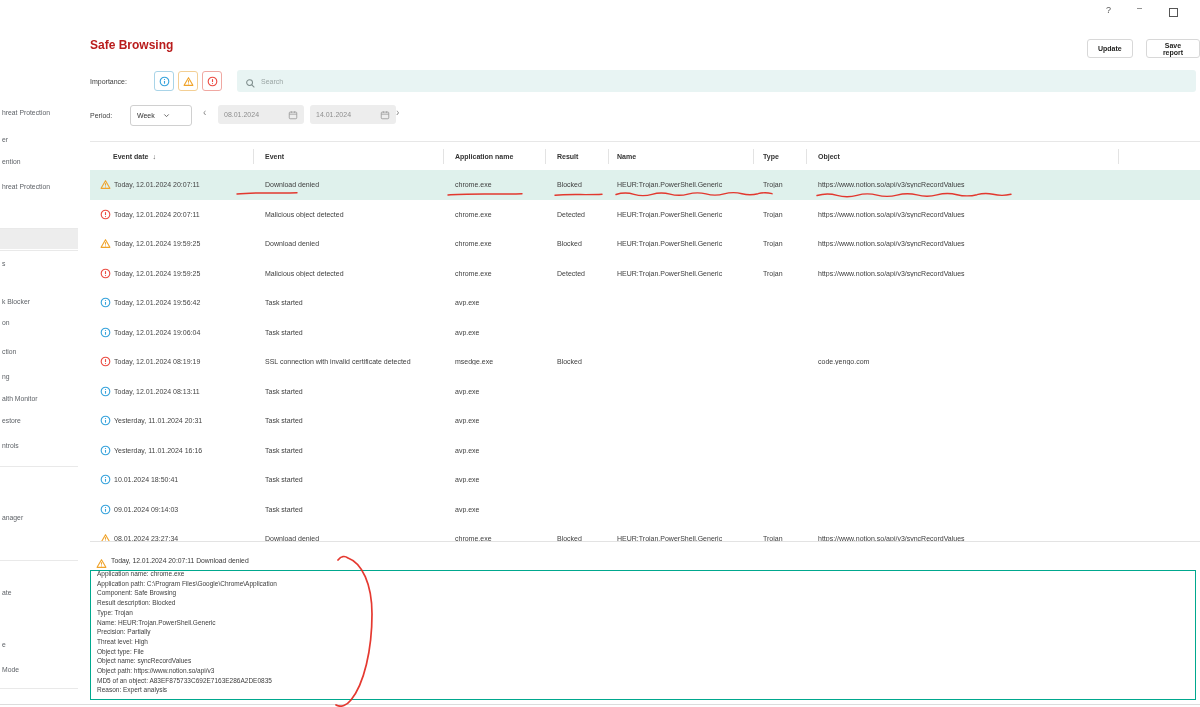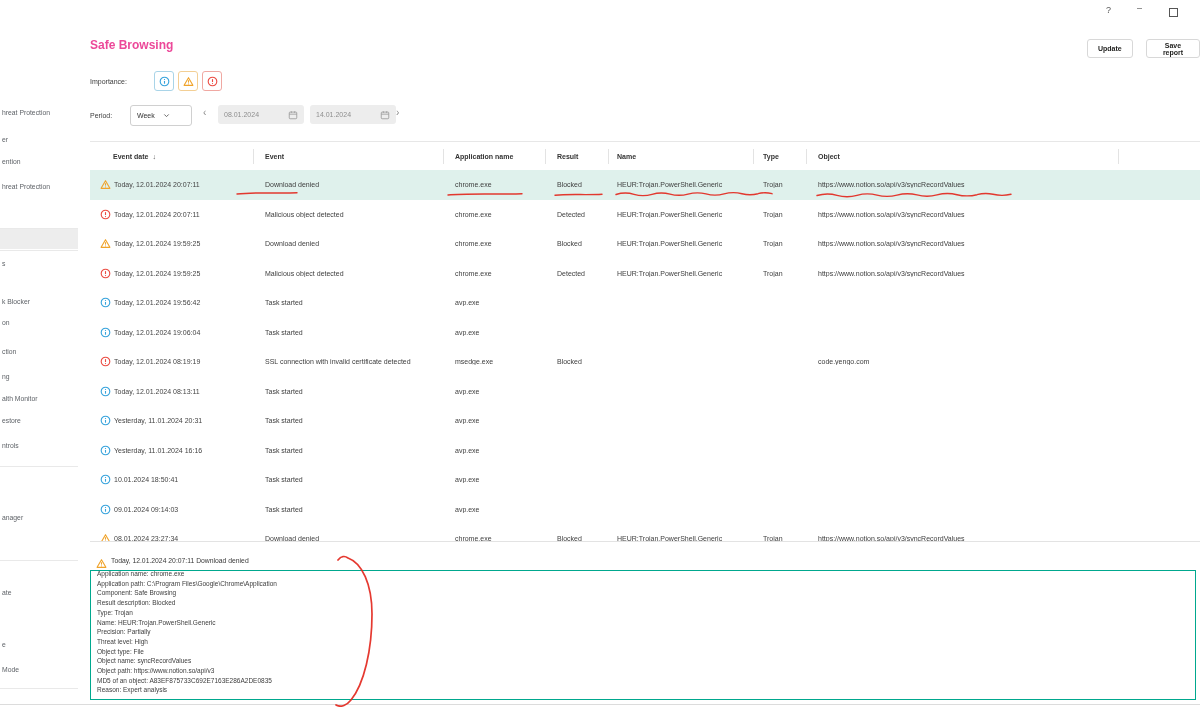--- a/index.html
+++ b/index.html
@@ -12,21 +12,21 @@
   .win-min{position:absolute;left:1137px;top:3px;font-size:9px;color:#555;}
   .win-max{position:absolute;left:1169px;top:8px;width:7px;height:7px;border:1px solid #555;}
 
   
   .sidebar{position:absolute;left:0;top:0;width:78px;height:707px;background:#fff;}
   .sb-item{position:absolute;left:2px;font-size:6.8px;color:#5f6368;white-space:nowrap;cursor:pointer;}
   .sb-item.selected{left:0;width:78px;height:20px;background:#ededed;}
   .sb-div{position:absolute;left:0;width:78px;height:1px;background:#e9e9e9;}
 
   
-  .title{position:absolute;left:90px;top:38px;font-size:12px;font-weight:700;color:#ec4899;margin:0;}
+  .title{position:absolute;left:90px;top:38px;font-size:12px;font-weight:700;color:#b91c1c;margin:0;}
   .btn{position:absolute;top:39px;height:19px;background:#fff;border:1px solid #d8d8d8;border-radius:3px;
        font-family:"Liberation Sans",sans-serif;font-size:7px;font-weight:700;color:#1d1d1b;padding:0 10px;cursor:pointer;}
   .btn.update{left:1087px;}
   .btn.save{left:1146px;}
 
   
   .lbl{position:absolute;font-size:7px;color:#3c3c3c;}
   .imp-label{left:90px;top:78px;}
   .imp-btn{position:absolute;top:71px;width:20px;height:20px;background:#fff;border-radius:3px;
            display:flex;align-items:center;justify-content:center;padding:0;cursor:pointer;}
@@ -140,20 +140,29 @@
         <line x1="6" y1="8.2" x2="6" y2="9.2" stroke="#f0a32a" stroke-width="1.2"></line>
       </svg>
     </button>
   <button class="imp-btn imp-critical">
       <svg viewBox="0 0 12 12">
         <circle cx="6" cy="6" r="4.7" fill="none" stroke="#eb4b42" stroke-width="1.2"></circle>
         <line x1="6" y1="3.4" x2="6" y2="6.6" stroke="#eb4b42" stroke-width="1.2"></line>
         <line x1="6" y1="7.8" x2="6" y2="8.8" stroke="#eb4b42" stroke-width="1.2"></line>
       </svg>
     </button>
+  <div class="search">
+    <span class="search-ic">
+      <svg viewBox="0 0 12 12">
+          <circle cx="5" cy="5" r="3.2" fill="none" stroke="#7d8c8b" stroke-width="1.1"></circle>
+          <line x1="7.4" y1="7.4" x2="10.2" y2="10.2" stroke="#7d8c8b" stroke-width="1.1"></line>
+        </svg>
+    </span>
+    <input placeholder="Search" style="">
+  </div>
 
   <span class="lbl period-label">Period:</span>
   <div class="week-btn">
     <span>Week</span>
     <svg viewBox="0 0 8 8">
         <polyline points="1.5,2.8 4,5.3 6.5,2.8" fill="none" stroke="#666" stroke-width="1.1"></polyline>
       </svg>
   </div>
   <span class="pnav prev">‹</span>
   <div class="chip chip1">

